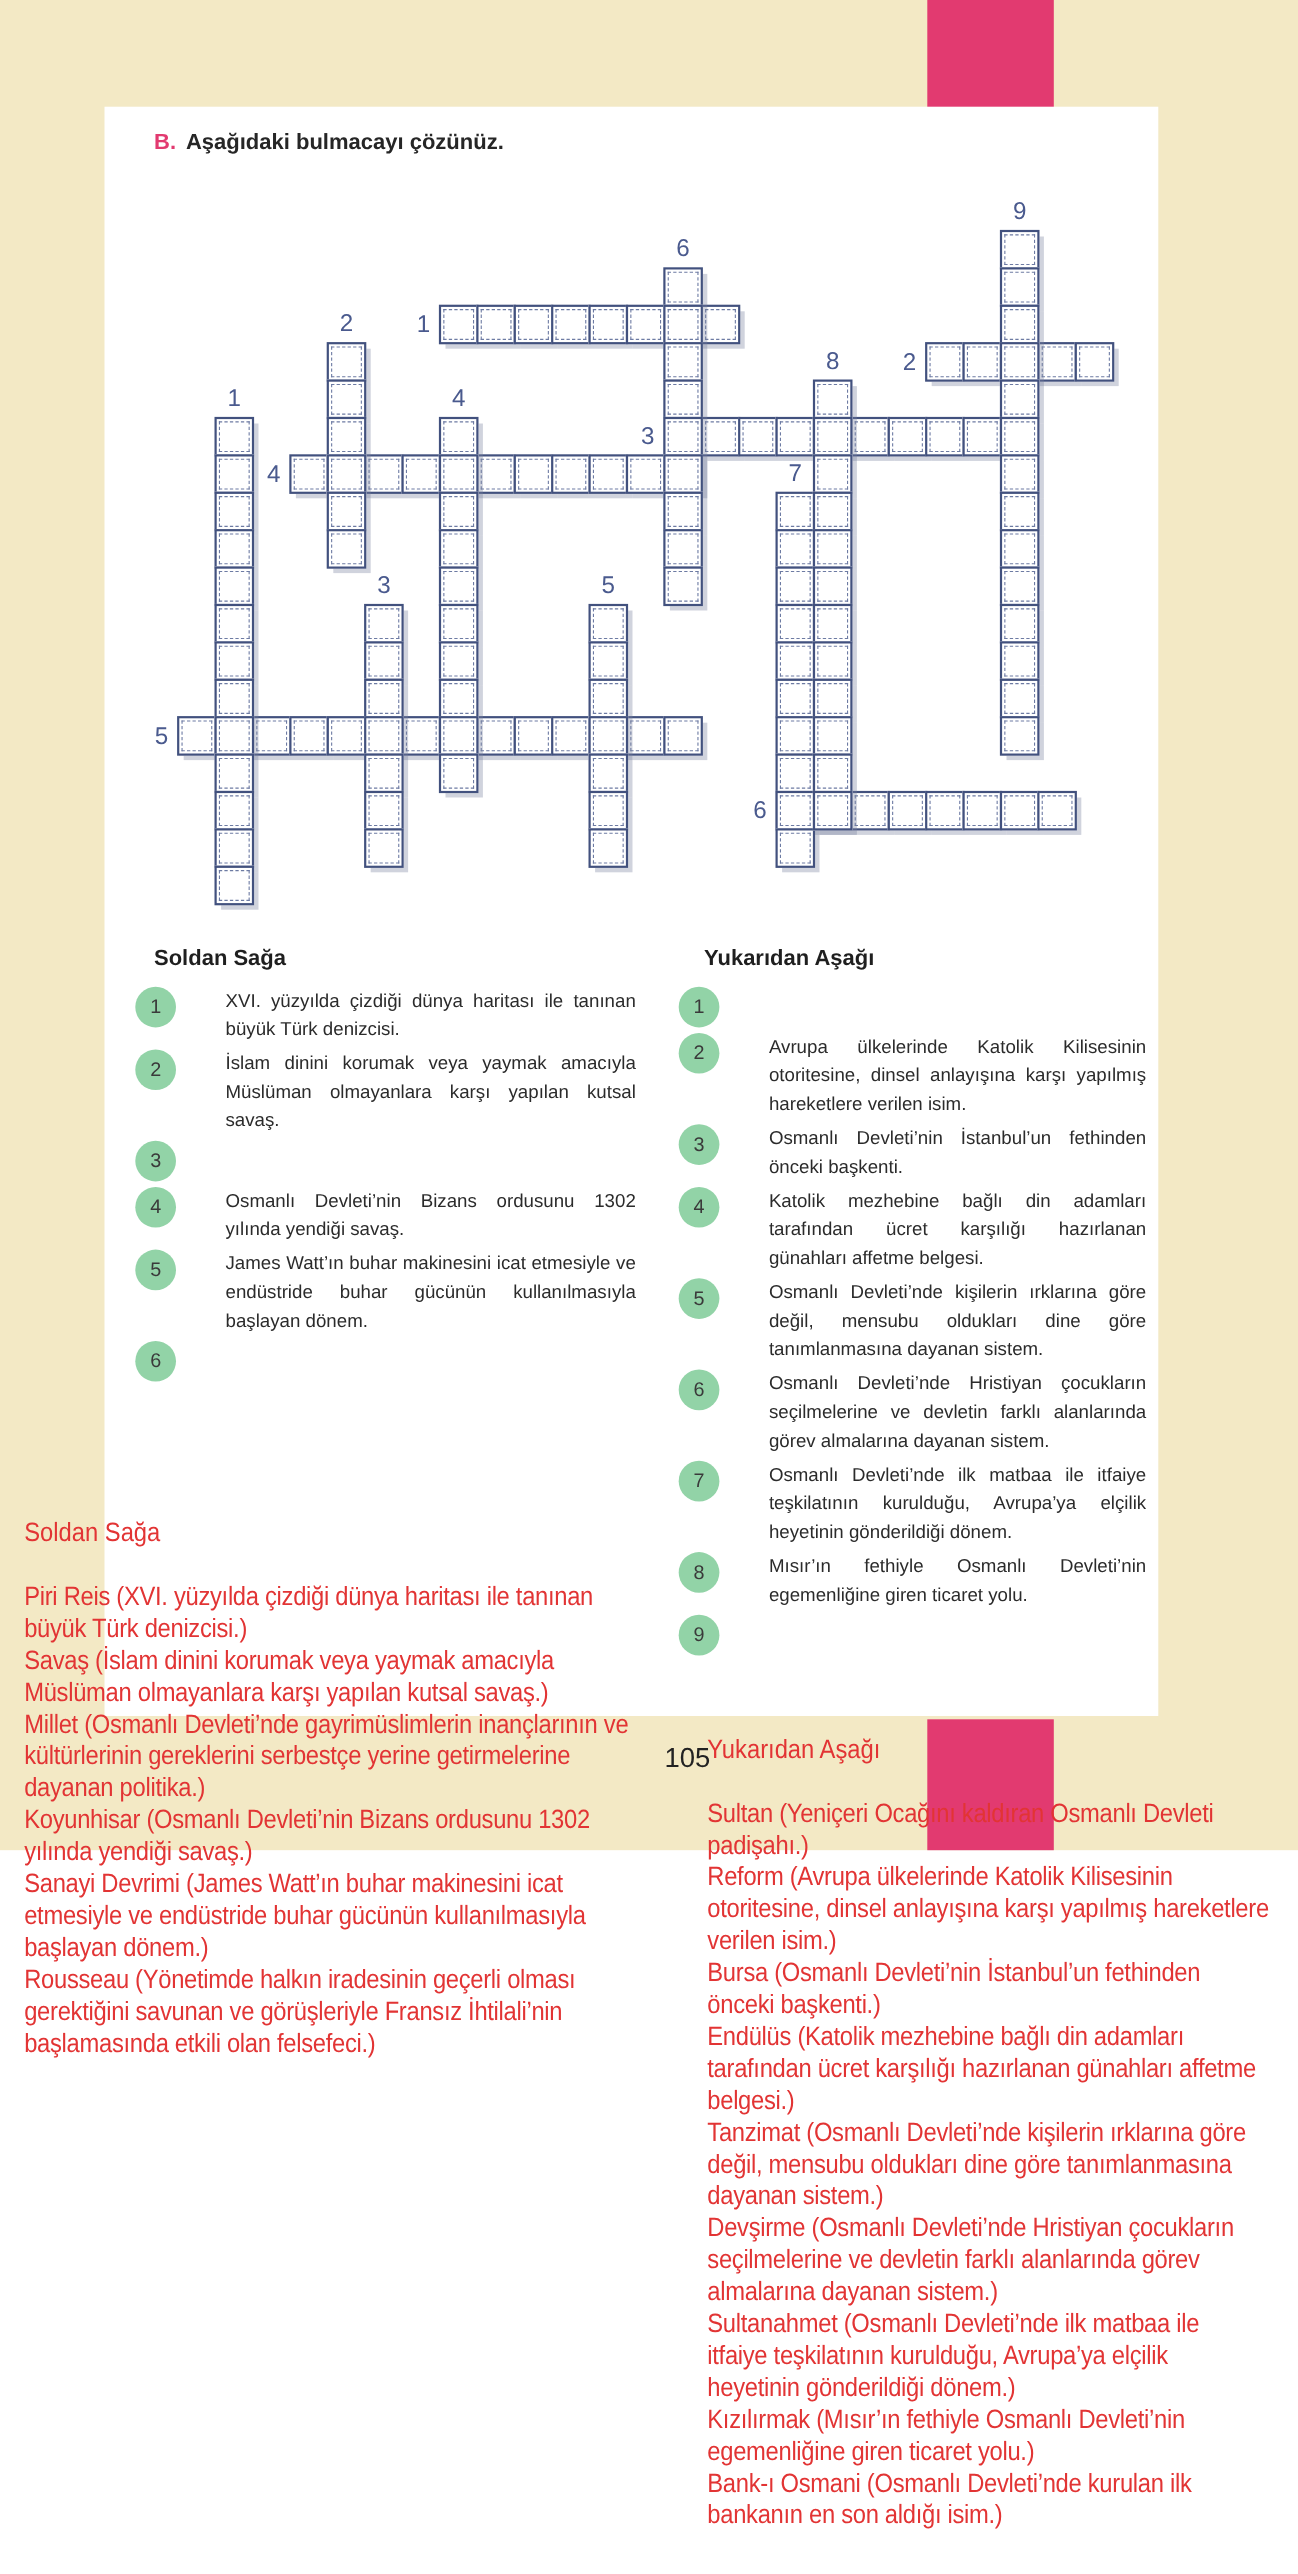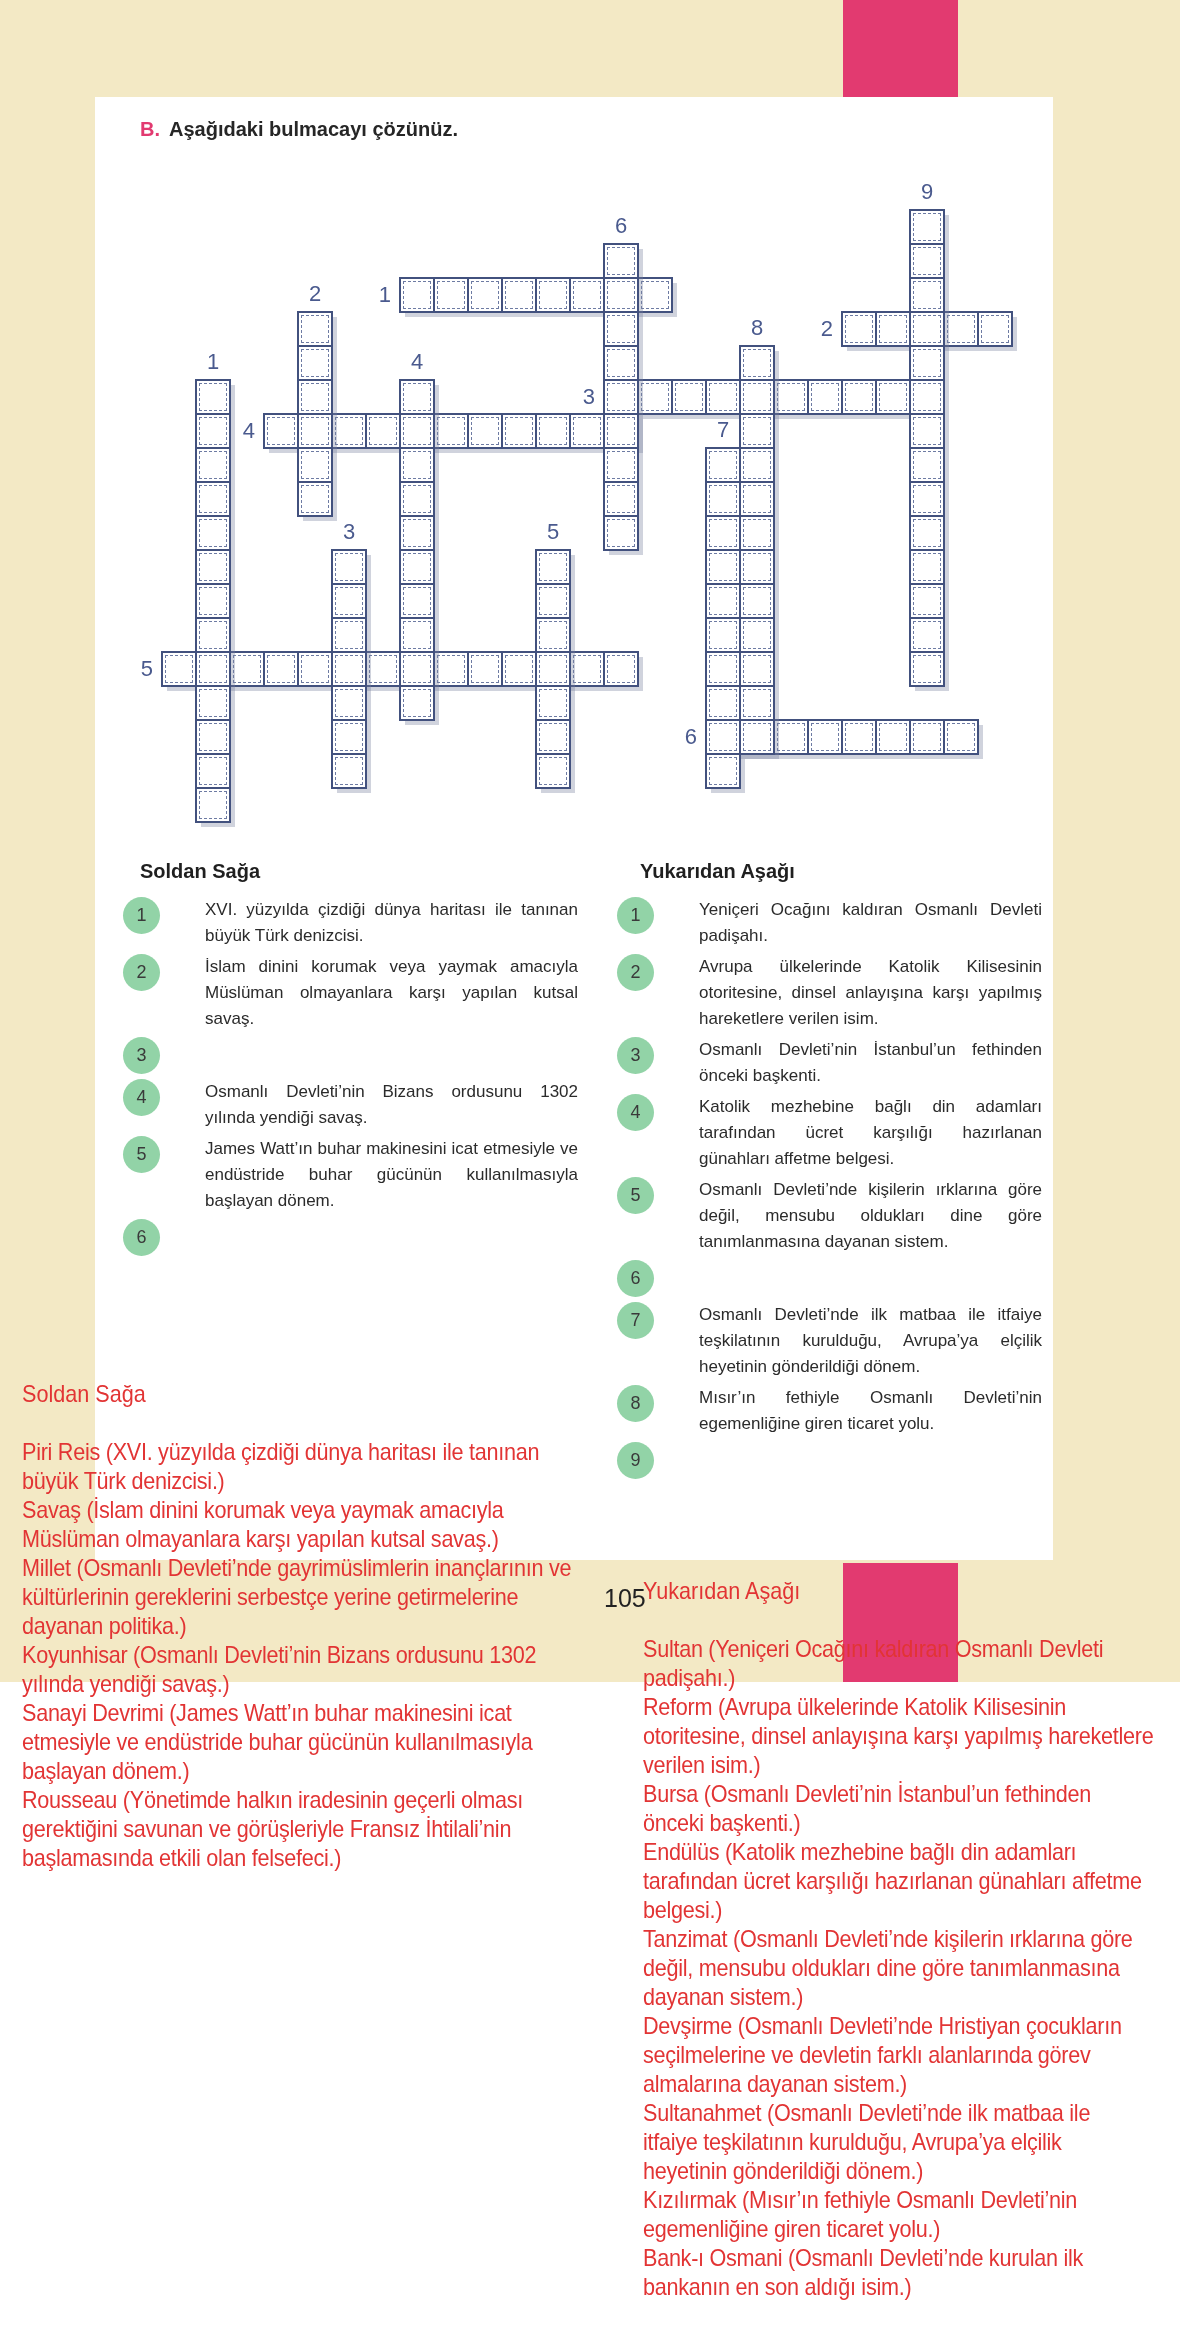--- a/index.html
+++ b/index.html
@@ -293,40 +293,40 @@
       <div class="clue-item">
         <div class="clue-num">6</div>
       </div>
     </div>
 </div>
 <div class="clue-col right">
   <div class="clue-head">Yukarıdan Aşağı</div>
   <div id="down-clues">
       <div class="clue-item">
         <div class="clue-num">1</div>
-        <div class="clue-text">Yeniçeri Ocağını kaldıran Osmanlı Devleti padişahı.</div>
       </div>
       <div class="clue-item">
         <div class="clue-num">2</div>
         <div class="clue-text">Avrupa ülkelerinde Katolik Kilisesinin otoritesine, dinsel anlayışına karşı yapılmış hareketlere verilen isim.</div>
       </div>
       <div class="clue-item">
         <div class="clue-num">3</div>
         <div class="clue-text">Osmanlı Devleti’nin İstanbul’un fethinden önceki başkenti.</div>
       </div>
       <div class="clue-item">
         <div class="clue-num">4</div>
         <div class="clue-text">Katolik mezhebine bağlı din adamları tarafından ücret karşılığı hazırlanan günahları affetme belgesi.</div>
       </div>
       <div class="clue-item">
         <div class="clue-num">5</div>
         <div class="clue-text">Osmanlı Devleti’nde kişilerin ırklarına göre değil, mensubu oldukları dine göre tanımlanmasına dayanan sistem.</div>
       </div>
       <div class="clue-item">
         <div class="clue-num">6</div>
+        <div class="clue-text">Osmanlı Devleti’nde Hristiyan çocukların seçilmelerine ve devletin farklı alanlarında görev almalarına dayanan sistem.</div>
       </div>
       <div class="clue-item">
         <div class="clue-num">7</div>
         <div class="clue-text">Osmanlı Devleti’nde ilk matbaa ile itfaiye teşkilatının kurulduğu, Avrupa’ya elçilik heyetinin gönderildiği dönem.</div>
       </div>
       <div class="clue-item">
         <div class="clue-num">8</div>
         <div class="clue-text">Mısır’ın fethiyle Osmanlı Devleti’nin egemenliğine giren ticaret yolu.</div>
       </div>
       <div class="clue-item">

